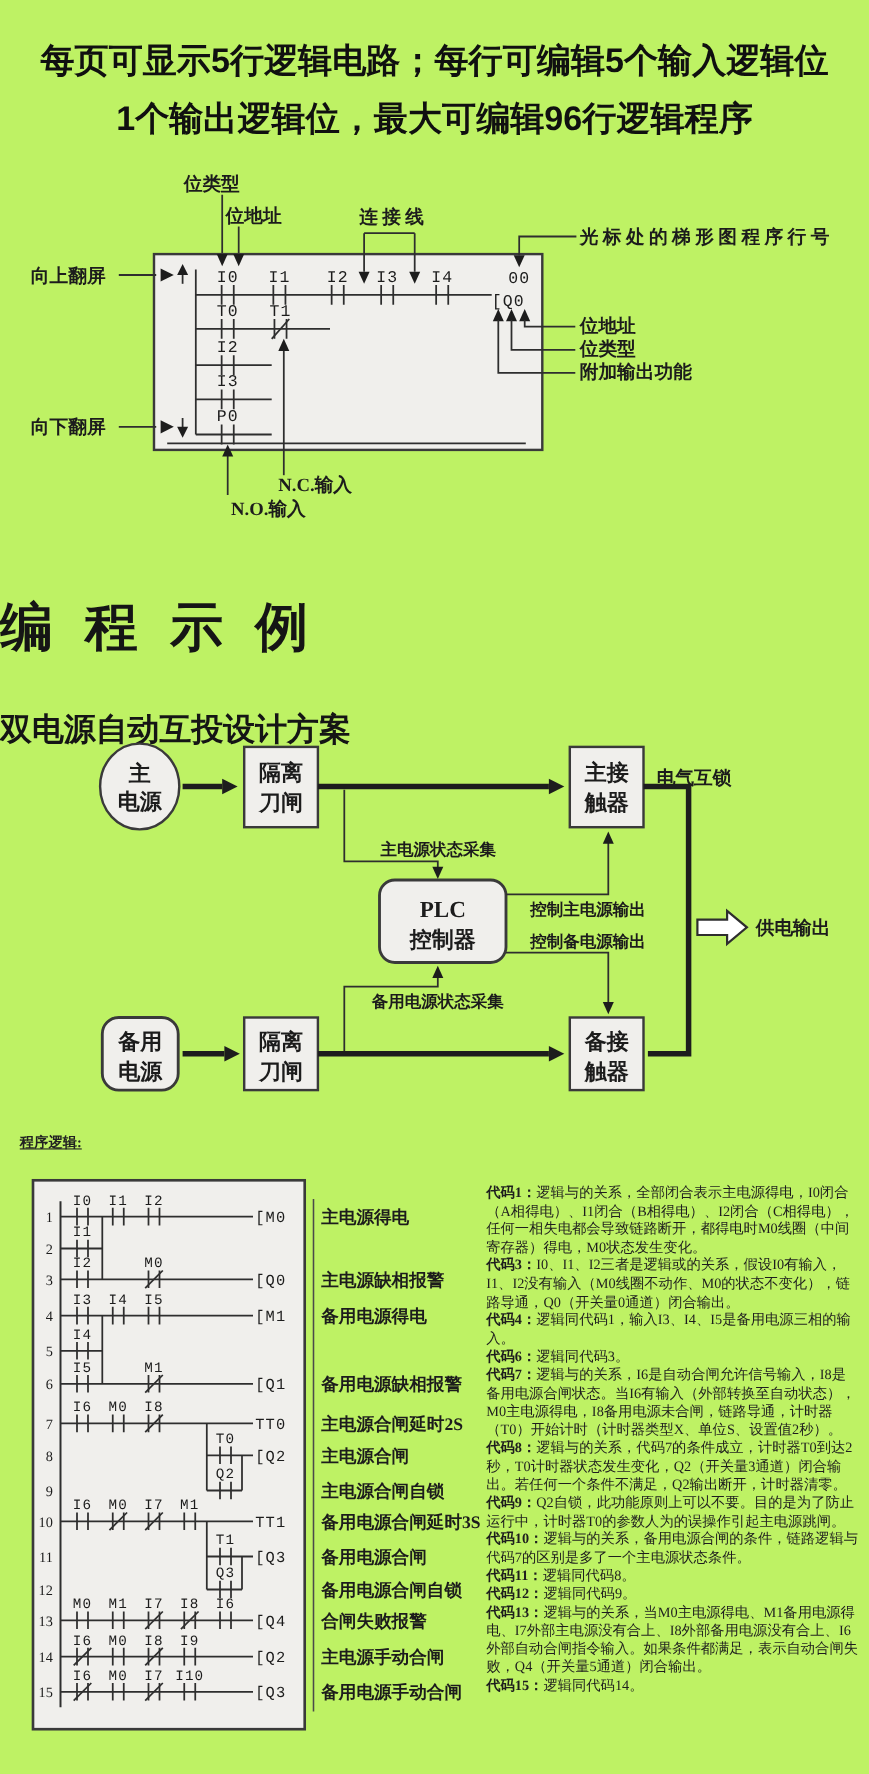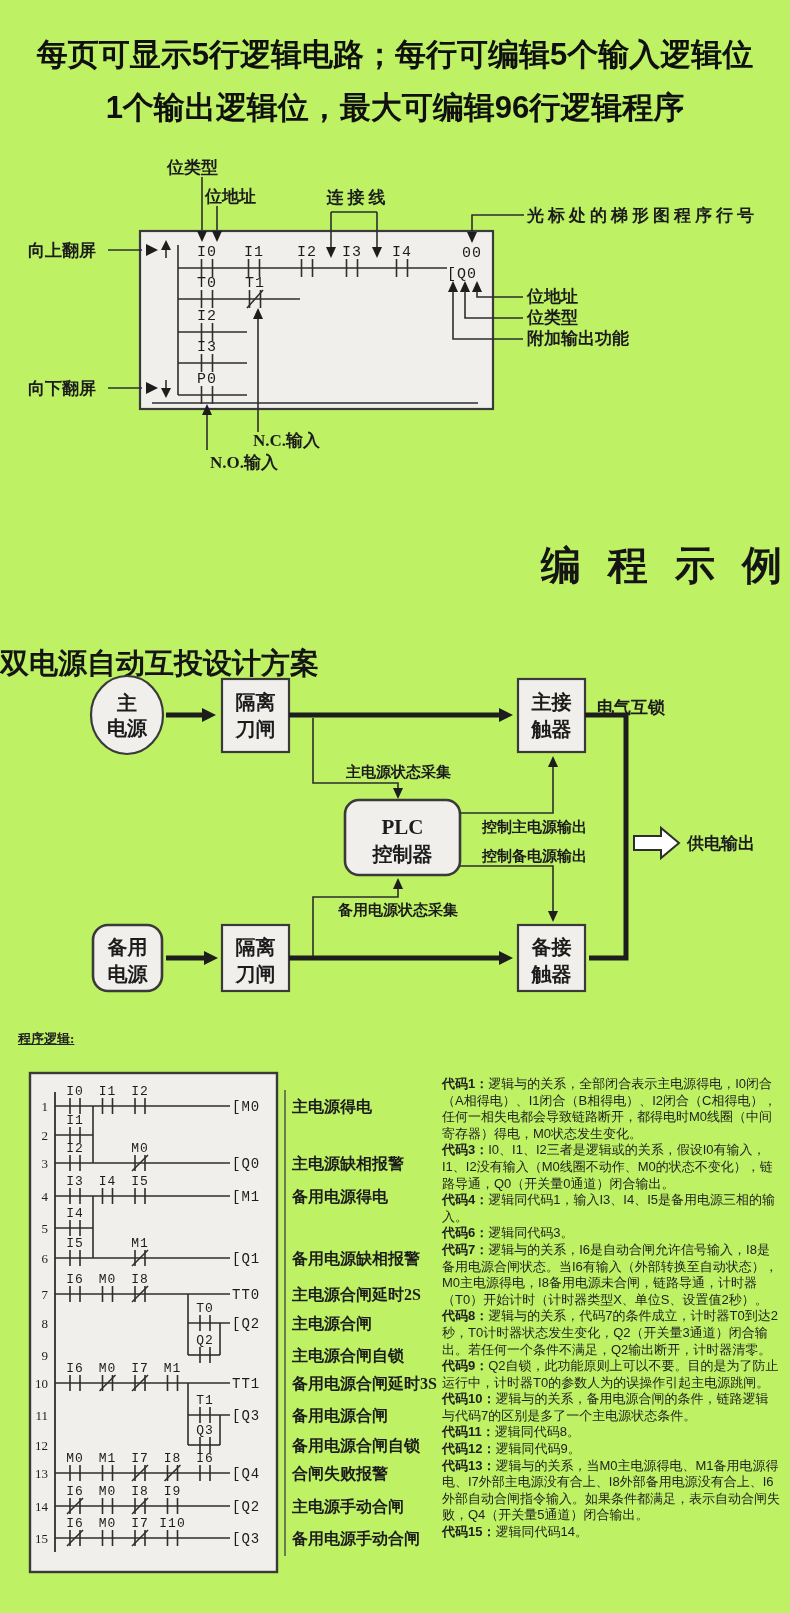--- a/index.html
+++ b/index.html
@@ -1,28 +1,28 @@
 <!DOCTYPE html>
 <html><head>
 <meta charset="utf-8">
 <style>
   html,body{margin:0;padding:0;background:#fbfafa;}
   .page{position:relative;width:790px;height:1613px;background:#bef264;overflow:hidden;
         font-family:"Liberation Sans","DejaVu Sans",sans-serif;color:#1b1b1b;}
   .abs{position:absolute;}
   .header{position:absolute;top:28px;left:0;width:790px;text-align:center;
           font-size:31px;font-weight:700;line-height:53px;color:#101010;letter-spacing:0px;}
-  .big-title{position:absolute;top:538px;left:0;width:790px;text-align:right;
-             font-size:40px;font-weight:700;letter-spacing:8px;color:#151515;}
+  .big-title{position:absolute;top:538px;left:0;width:790px;text-align:left;
+             font-size:48px;font-weight:700;letter-spacing:8px;color:#151515;}
   .sub-title{position:absolute;top:608px;left:0;width:790px;text-align:left;
              font-size:29px;font-weight:700;color:#151515;margin-top:36px;}
   .logic-heading{position:absolute;top:1030px;left:18px;font-size:13px;font-weight:700;
                  font-family:"Liberation Serif","DejaVu Serif",serif;color:#222;text-decoration:underline;}
   .notes{position:absolute;top:1076px;left:442px;width:338px;
-         font-family:Liberation Sans, sans-serif;
+         font-family:Liberation Serif, serif;
          font-size:13px;line-height:16.6px;color:#1e1e1e;}
   .notes p{margin:0;}
   .notes b{font-weight:700;}
   svg text{fill:#1c1c1c;}
   .cjk17{font-size:17px;font-family:"Liberation Serif","DejaVu Serif",serif;font-weight:600;}
   .cjk15{font-size:15px;font-family:"Liberation Serif","DejaVu Serif",serif;font-weight:600;}
   .cjk20{font-size:20px;font-family:"Liberation Serif","DejaVu Serif",serif;font-weight:600;}
   .mono15{font-size:15px;font-family:"Liberation Mono","DejaVu Sans Mono",monospace;letter-spacing:1px;}
   .ln{stroke:#2e2e2e;stroke-width:1.6;fill:none;}
   .thick{stroke:#1d1d1d;stroke-width:5;fill:none;}

